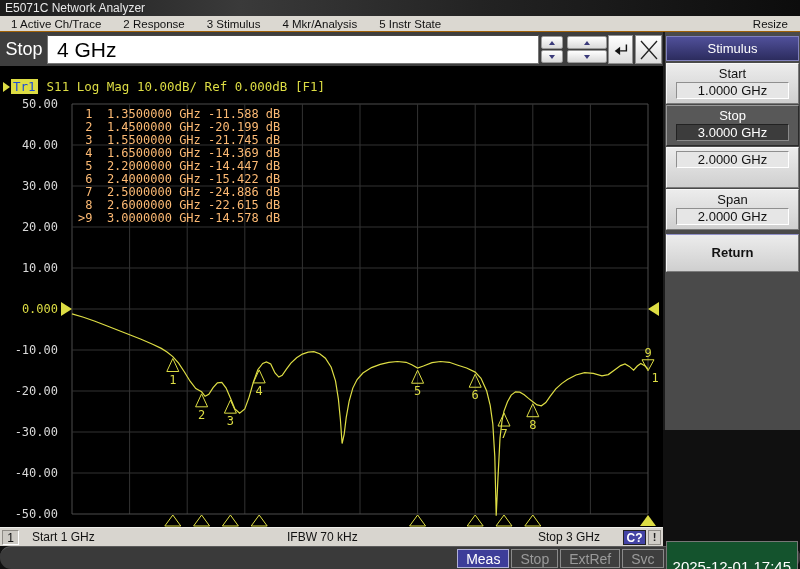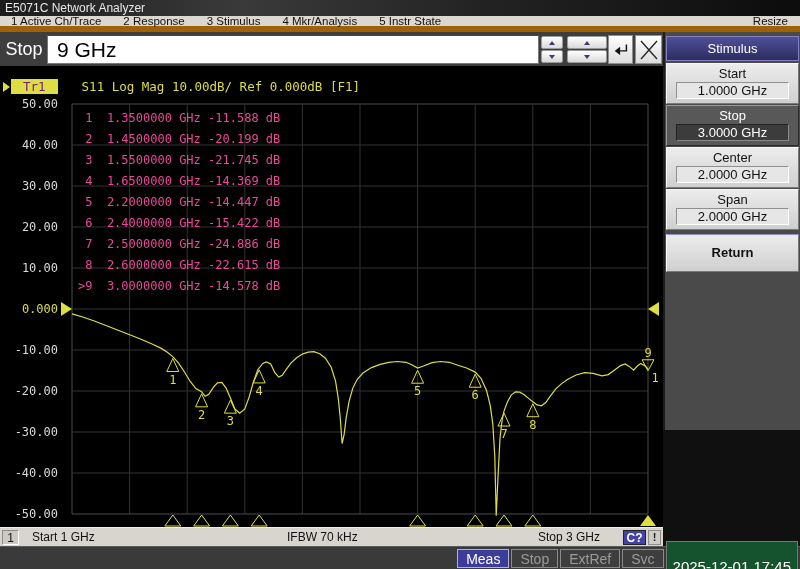--- a/index.html
+++ b/index.html
@@ -7,21 +7,21 @@
   body { font-family:"Liberation Sans", sans-serif; }
   #window { position:relative; width:800px; height:569px; background:#101010; overflow:hidden; }
 
   
   #titlebar { position:absolute; left:0; top:0; width:800px; height:16px;
     background:linear-gradient(90deg,#1c1c1c 0%,#3a3a3a 30%,#232323 60%,#0c0c0c 100%);
     color:#e9e9e9; font-size:12px; line-height:16px; padding-left:5px; }
 
   
   #menubar { position:absolute; left:0; top:16px; width:800px; height:16px;
-    background:#dbd8d1; border-bottom:6px solid #a16207; display:flex; align-items:center;
+    background:#dbd8d1; border-bottom:1px solid #a16207; display:flex; align-items:center;
     font-size:11.5px; color:#111; }
   .menu-item { padding:0 11px; height:16px; line-height:16px; cursor:default; }
   #menu-resize { margin-left:auto; padding:0 12px; }
 
   
   #entrybar { position:absolute; left:0; top:32px; width:663px; height:34px; background:#3e3e3e; }
   #entry-label { position:absolute; left:2px; top:3px; width:44px; height:28px; color:#fff;
     font-size:18px; line-height:28px; text-align:center; }
   #entry-field { position:absolute; left:47px; top:3px; width:492px; height:29px; background:#fff;
     border:1px solid #777; border-top-color:#444; font-size:21px; line-height:27px; color:#000;
@@ -40,23 +40,23 @@
   #enter-btn { left:608px; width:25px; }
   #close-btn { left:635px; width:27px; }
 
   
   #display { position:absolute; left:0; top:66px; width:663px; height:461px; background:#000; }
   #plot-svg { position:absolute; left:0; top:0; }
   #trace-header { position:absolute; left:3px; top:13px; height:15px; display:flex; align-items:center;
     font-family:"DejaVu Sans Mono", monospace; font-size:12.5px; color:#dddd44; white-space:pre; }
   #trace-arrow { width:0; height:0; border-top:5px solid transparent; border-bottom:5px solid transparent;
     border-left:7px solid #dddd44; margin-right:1px; }
-  #trace-badge { background:#dddd44; color:#701a75; padding:0 12px; margin-right:24px; }
+  #trace-badge { background:#dddd44; color:#1d4ed8; padding:0 2px; margin-right:9px; }
   #marker-table { position:absolute; left:78px; top:42px; font-family:"DejaVu Sans Mono", monospace;
-    font-size:12px; line-height:21px; color:#ec4899; white-space:pre; }
+    font-size:12px; line-height:13px; color:#fdba74; white-space:pre; }
 
   
   #channelbar { position:absolute; left:0; top:527px; width:663px; height:19px; background:#d8d5cf;
     border-top:1px solid #efeeea; display:flex; align-items:center; font-size:12px; color:#111; }
   #ch-num { width:17px; height:15px; margin-left:2px; background:#cdcac4; border:1px solid #8f8c86;
     border-right-color:#fff; border-bottom-color:#fff; text-align:center; line-height:14px; }
   #ch-start { margin-left:13px; }
   #ch-ifbw { position:absolute; left:287px; }
   #ch-stop { position:absolute; right:63px; }
   #ch-cal { position:absolute; right:17px; width:23px; height:15px; background:#4343a5;
@@ -79,21 +79,21 @@
     font-size:13px; line-height:15px; }
   .softkey.selected { background:#585858; border-color:#9a9a9a; border-right-color:#2a2a2a;
     border-bottom-color:#2a2a2a; color:#fff; }
   .softkey.selected .sk-value { background:#3c3c3c; color:#fff; border-color:#222;
     border-right-color:#8a8a8a; border-bottom-color:#8a8a8a; }
   #sk-return { margin:4px 1px 1px 1px; height:38px; border-top:1px solid #9090c8; padding-top:10px;font-weight:bold; }
 
   
   #statusbar { position:absolute; left:0; top:546px; width:800px; height:23px; background:#3a3a3a;
     border-top:1px solid #5a5a5a; display:flex; align-items:center; justify-content:flex-end;
-    font-size:14px; }
+    font-size:14px;border-radius:11px; }
   .sb-seg { height:19px; margin-right:2px; padding:0 8px; line-height:18px; text-align:center;
     background:#3e3e3e; border:1px solid #8a8a8a; color:#9a9a9a; }
   #sb-meas { background:#3d3d99; color:#fff; border-color:#b0b0d8; }
   #sb-date { background:#14532d; color:#fff; border-color:#777; font-size:15px; padding:16px 6px;
     margin-right:2px; }
 </style>
 </head>
 <body>
 
 <div id="window">
@@ -106,21 +106,21 @@
     <span class="menu-item">1 Active Ch/Trace</span>
     <span class="menu-item">2 Response</span>
     <span class="menu-item">3 Stimulus</span>
     <span class="menu-item">4 Mkr/Analysis</span>
     <span class="menu-item">5 Instr State</span>
     <span class="menu-item" id="menu-resize">Resize</span>
   </div>
 
   <div id="entrybar">
     <div id="entry-label">Stop</div>
-    <div id="entry-field">9 GHz</div>
+    <div id="entry-field">4 GHz</div>
     <div class="spin-col" id="spin-small">
       <div class="spin-btn">
           <span class="arrow-up"></span>
         </div>
       <div class="spin-btn">
           <span class="arrow-down"></span>
         </div>
     </div>
     <div class="spin-col" id="spin-large">
       <div class="spin-btn">
@@ -239,21 +239,20 @@
     <div id="sk-title">Stimulus</div>
     <div class="softkey">
       <div>Start</div>
       <div class="sk-value">1.0000 GHz</div>
     </div>
     <div class="softkey selected">
       <div>Stop</div>
       <div class="sk-value">3.0000 GHz</div>
     </div>
     <div class="softkey">
-      <div>Center</div>
       <div class="sk-value">2.0000 GHz</div>
     </div>
     <div class="softkey">
       <div>Span</div>
       <div class="sk-value">2.0000 GHz</div>
     </div>
     <div class="softkey" id="sk-return">Return</div>
   </div>
 
   <div id="statusbar">

